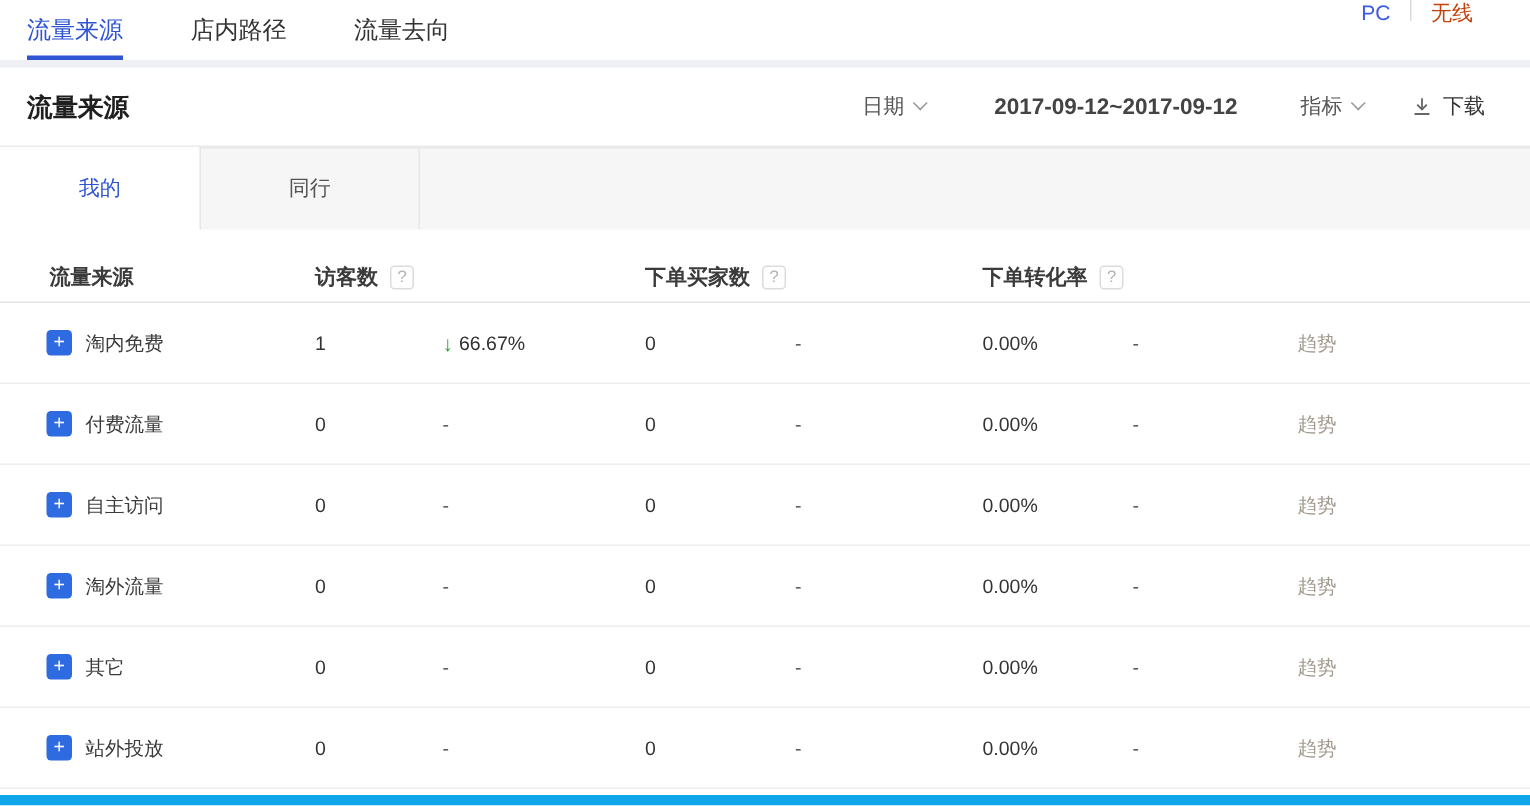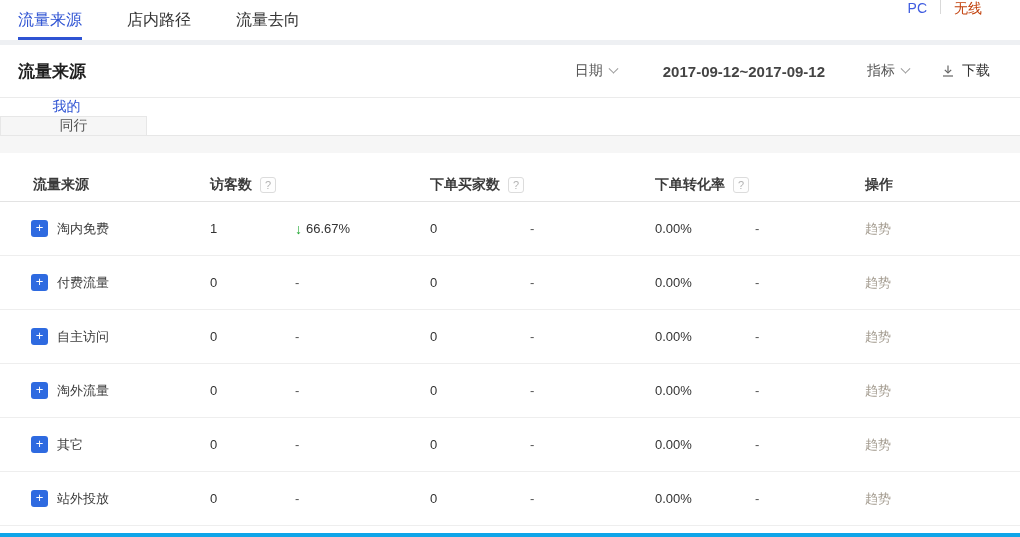--- a/index.html
+++ b/index.html
@@ -1,18 +1,18 @@
 <!DOCTYPE html>
 <html><head>
 <meta charset="utf-8">
 <style>
   * { box-sizing: border-box; }
   html, body { margin: 0; padding: 0; background: #fff; }
   body { font-family: "Liberation Sans", "DejaVu Sans", sans-serif; }
-  .page { width: 1020px; height: 537px; position: relative; background: #fff; overflow: hidden; border-bottom: 4px solid #0ea5e9; }
+  .page { width: 1020px; height: 537px; position: relative; background: #fff; overflow: hidden; border-bottom: 7px solid #0ea5e9; }
 
   
   .topnav { display: flex; align-items: stretch; height: 40px; padding-left: 18px; background: #fff; }
   .nav-item { position: relative; display: flex; align-items: center; margin-right: 45px; font-size: 16px; color: #333; cursor: pointer; }
   .nav-item.active { color: #2e53d3; }
   .nav-item.active::after { content: ""; position: absolute; left: 0; right: 0; bottom: 0; height: 3px; background: #2e53d3; }
   .nav-right { margin-left: auto; display: flex; align-items: flex-start; gap: 13px; padding-right: 38px; font-size: 14px; }
   .nav-pc { color: #3f5ce0; cursor: pointer; }
   .nav-divider { width: 1px; height: 14px; background: #d9d9d9; }
   .nav-wireless { color: #c2410c; cursor: pointer; }
@@ -24,21 +24,21 @@
   .page-title { font-size: 17px; font-weight: 700; color: #1f1f1f; }
   .controls { margin-left: auto; display: flex; align-items: center; }
   .ctrl { display: flex; align-items: center; gap: 7px; font-size: 14px; color: #555; cursor: pointer; }
   .chevron { width: 7px; height: 7px; border-right: 1px solid #999; border-bottom: 1px solid #999; transform: rotate(45deg) translate(-2px,-2px); display: inline-block; }
   .date-range { margin-left: 46px; font-size: 15px; color: #444; cursor: pointer; font-weight: bold; }
   .ctrl-metrics { margin-left: 42px; }
   .ctrl-download { margin-left: 32px; color: #333; }
   .dl-icon { display: inline-flex; }
 
   
-  .tabstrip { display: flex; height: 55px; flex-direction: column; }
+  .tabstrip { display: flex; height: 55px; }
   .tab { width: 133px; display: flex; align-items: center; justify-content: center; font-size: 14px; cursor: pointer; }
   .tab.active { background: #fff; color: #2e53d3; }
   .tab.inactive { width: 147px; background: #f6f6f6; color: #555; border: 1px solid #e7e7e7; border-bottom: none; }
   .tab-filler { flex: 1; background: #f6f6f6; border-top: 1px solid #e7e7e7; }
 
   
   .table { margin-top: 15px; }
   .thead { display: grid; grid-template-columns: 210px 220px 225px 210px 1fr; height: 34px; align-items: center; border-bottom: 1px solid #e3e3e3; }
   .th { display: flex; align-items: center; font-size: 14px; font-weight: 700; color: #3b3b3b; }
   .th-source { padding-left: 33px; }
@@ -110,21 +110,20 @@
         <span class="help">?</span>
       </div>
       <div class="th">
         <span>下单买家数</span>
         <span class="help">?</span>
       </div>
       <div class="th">
         <span>下单转化率</span>
         <span class="help">?</span>
       </div>
-      <div class="th">操作</div>
     </div>
 
     <div class="row">
       <div class="cell-source">
         <span class="plus">+</span>
         <span class="src-label">淘内免费</span>
       </div>
       <div class="val">1</div>
       <div class="change">
         <span class="down-arrow">↓</span>

